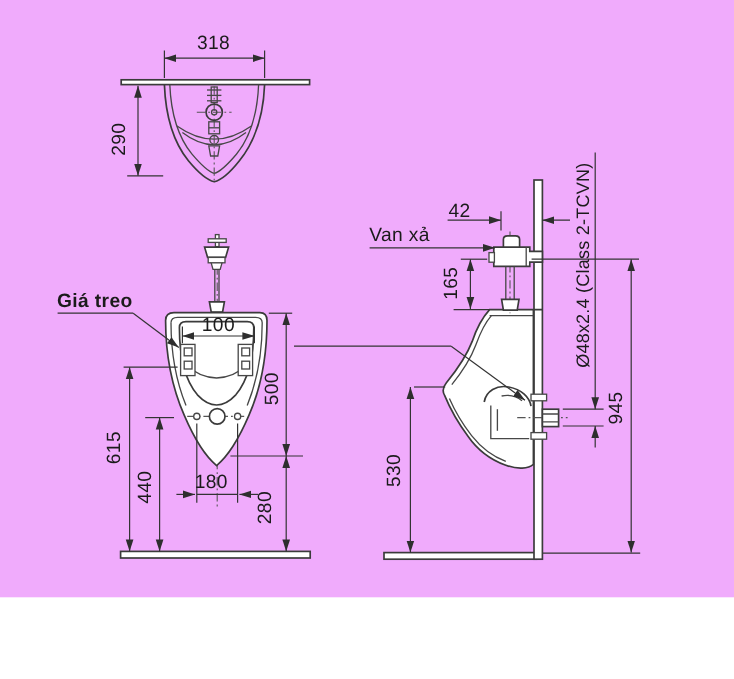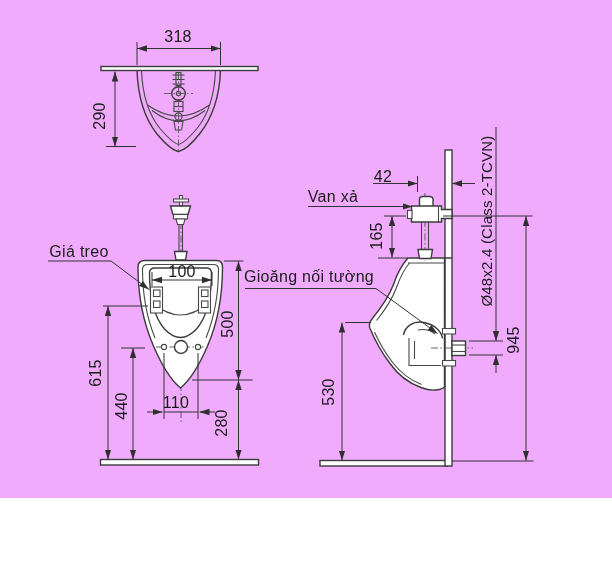--- a/index.html
+++ b/index.html
@@ -203,28 +203,27 @@
       <line class="dm" x1="469" y1="341" x2="503" y2="341"></line>
       <line class="dm" x1="469" y1="355" x2="503" y2="355"></line>
       <line class="dm" x1="496" y1="127" x2="496" y2="341" marker-end="url(#ah)"></line>
       <line class="dm" x1="496" y1="373" x2="496" y2="355" marker-end="url(#ah)"></line>
     </g>
   </g>
 </svg>
 
 <div class="txt" style="left:178px;top:37px;">318</div>
 <div class="txt v" style="left:100px;top:116px;">290</div>
-<div class="txt" style="left:79px;top:252px;">Giá treo</div>
+<div class="txt" style="left:79px;top:252px;font-weight:bold;">Giá treo</div>
 <div class="txt" style="left:182px;top:272px;">100</div>
 <div class="txt v" style="left:228px;top:324px;">500</div>
 <div class="txt v" style="left:96px;top:373px;">615</div>
 <div class="txt v" style="left:122px;top:406px;">440</div>
-<div class="txt" style="left:176px;top:403px;">110</div>
+<div class="txt" style="left:176px;top:403px;">180</div>
 <div class="txt v" style="left:222px;top:423px;">280</div>
 <div class="txt" style="left:383px;top:177px;">42</div>
 <div class="txt" style="left:333px;top:197px;">Van xả</div>
 <div class="txt v" style="left:377px;top:236px;">165</div>
-<div class="txt" style="left:309px;top:277px;">Gioăng nối tường</div>
 <div class="txt v pipe" style="left:486px;top:221px;">Ø48x2.4 (Class 2-TCVN)</div>
 <div class="txt v" style="left:329px;top:392px;">530</div>
 <div class="txt v" style="left:514px;top:340px;">945</div>
 
 </div>
 
 </body></html>

